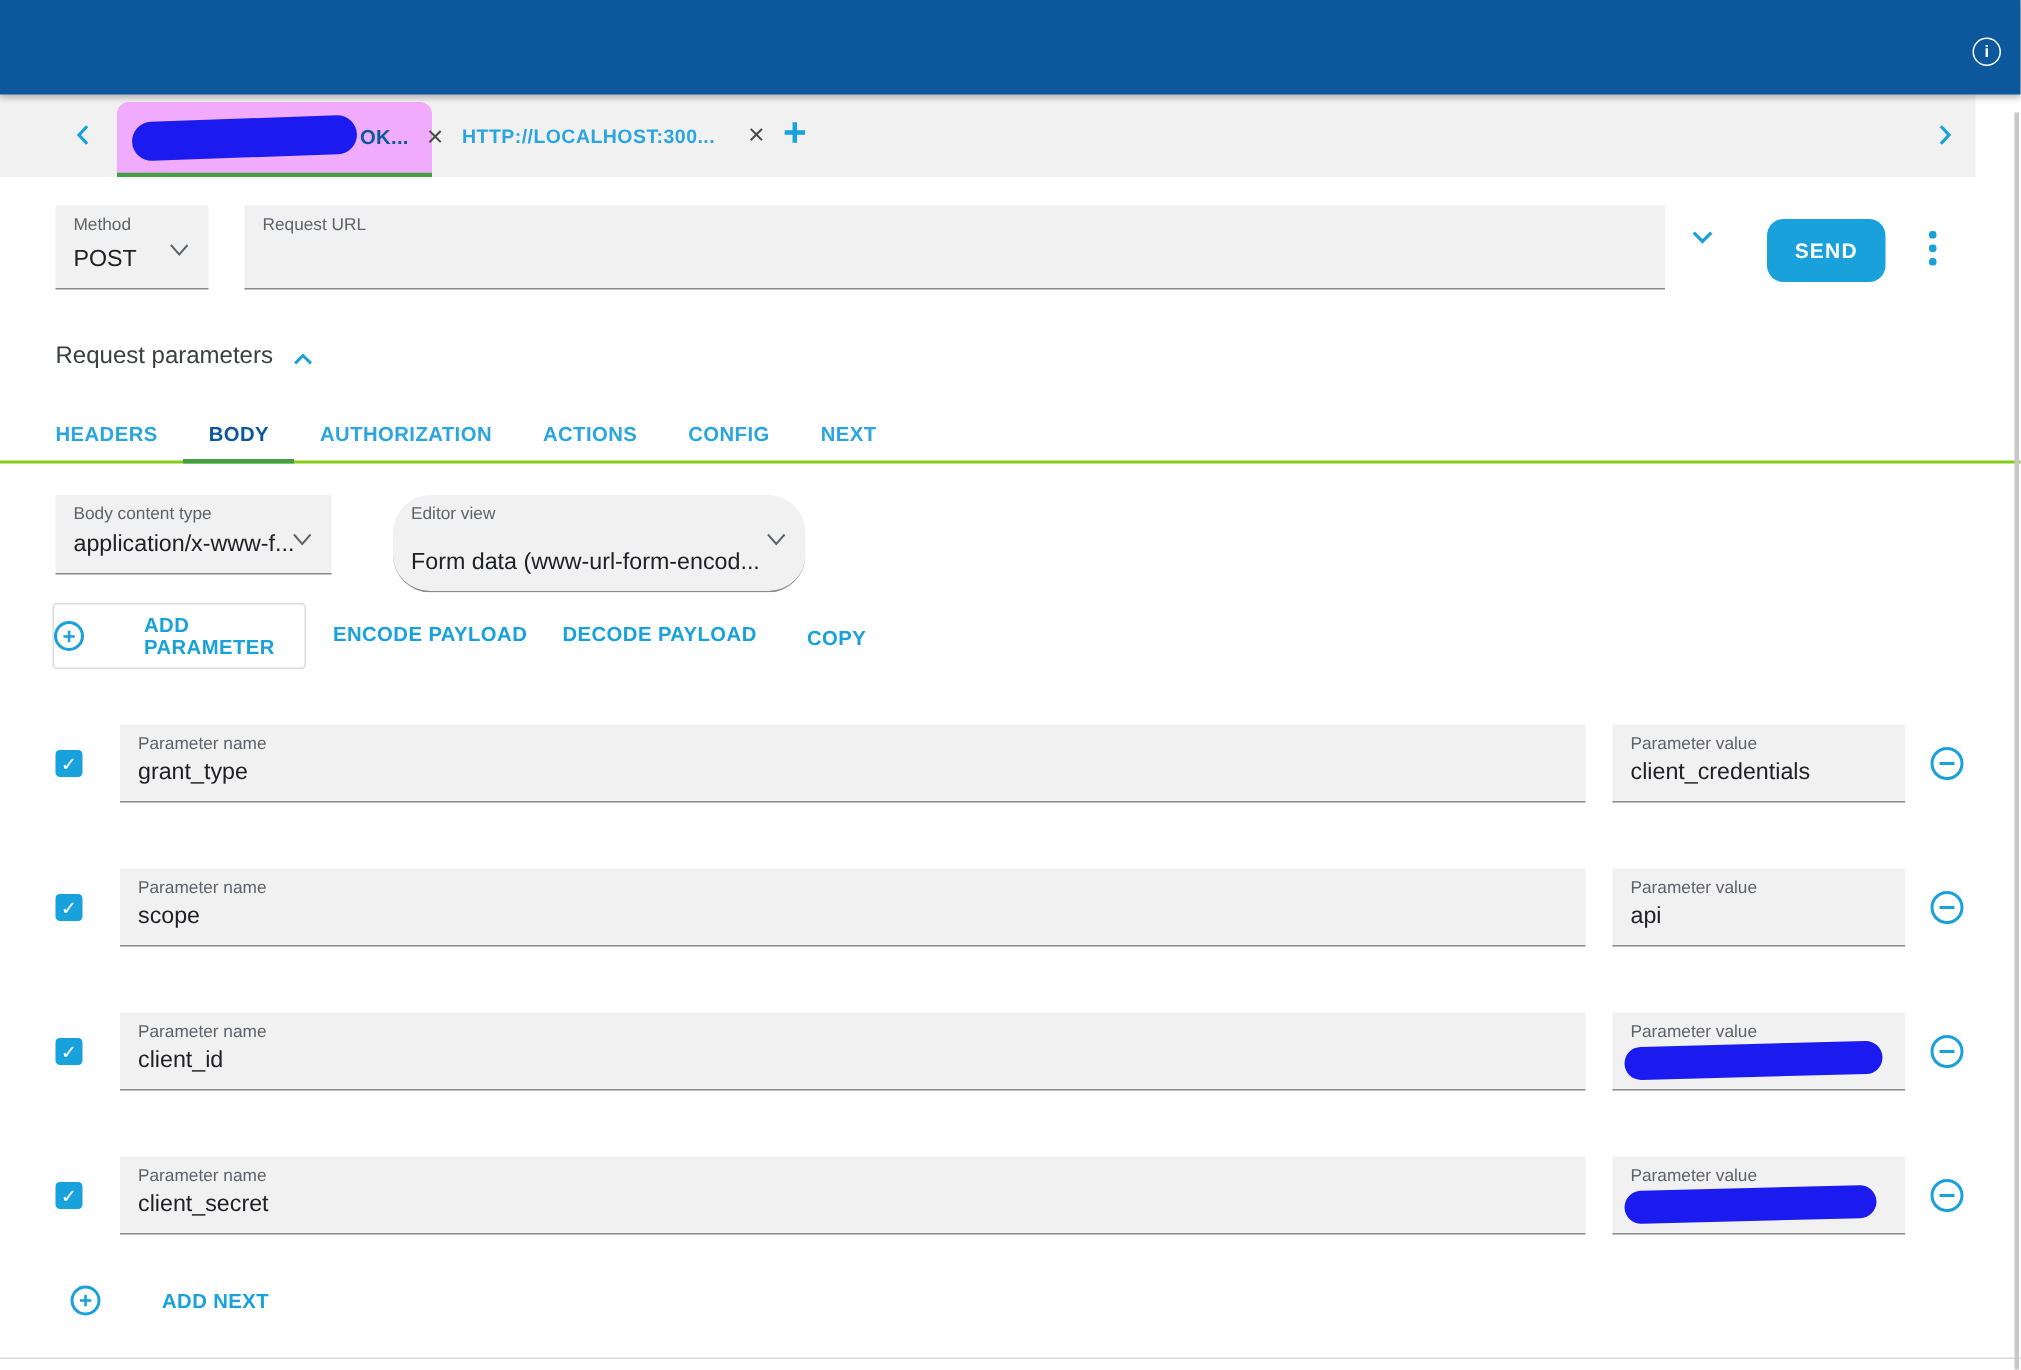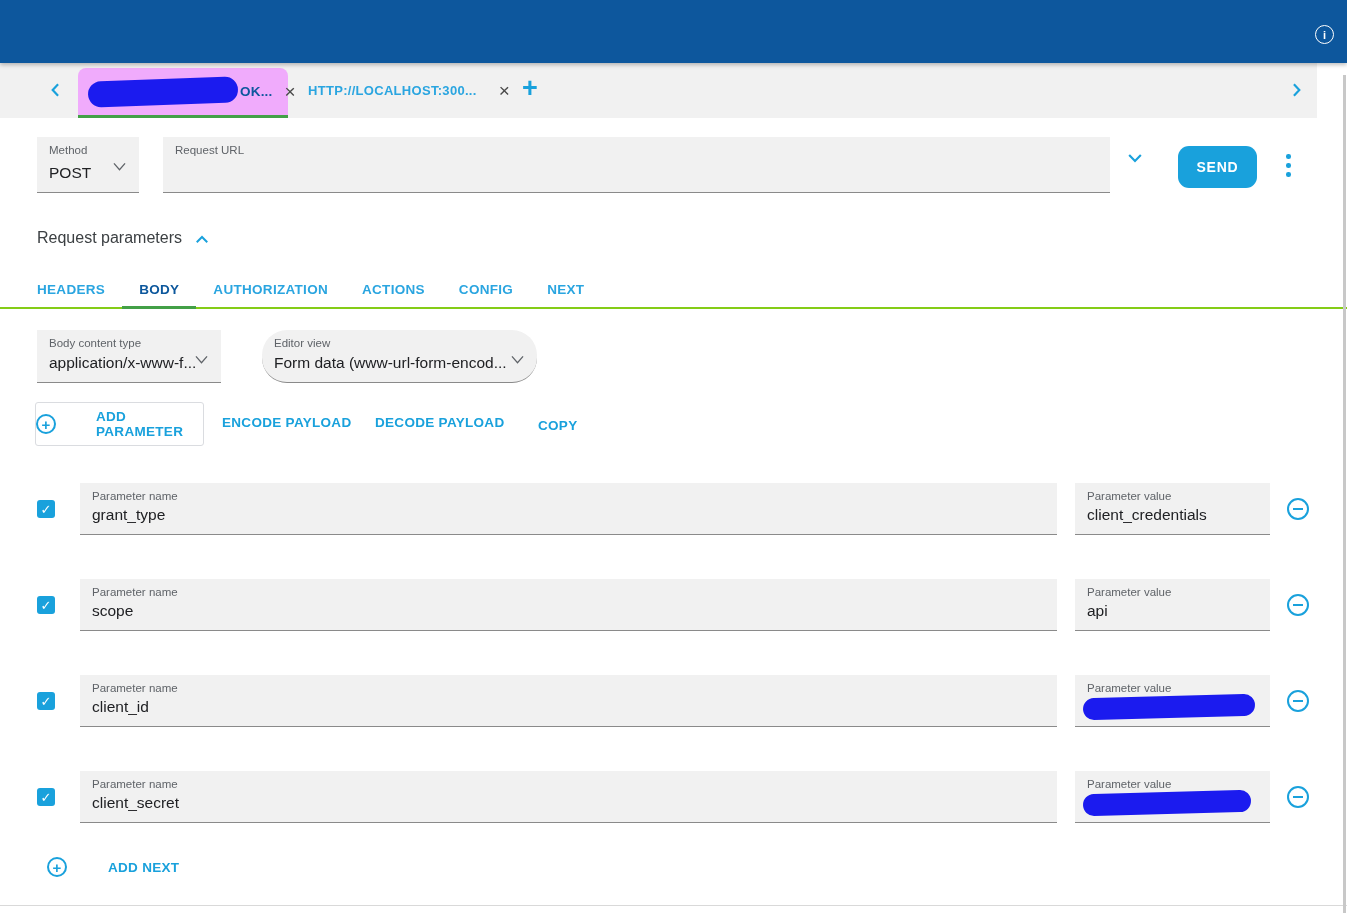--- a/index.html
+++ b/index.html
@@ -53,21 +53,21 @@
   .section-chev{position:absolute;left:193px;top:231px;color:#19a1dc;cursor:pointer;}
   
   .ptabs{position:absolute;left:0;top:271px;width:1347px;height:38px;display:flex;
     padding-left:20px;box-sizing:border-box;border-bottom:2px solid #84cc16;}
   .ptab{padding:0 17px;display:flex;align-items:center;font-size:13.5px;font-weight:bold;
     letter-spacing:.3px;color:#2aa5e0;cursor:pointer;position:relative;white-space:nowrap;}
   .ptab.active{color:#0c579c;}
   .ptab.active::after{content:"";position:absolute;left:0;right:0;bottom:-2px;height:3px;background:#43a047;}
   
   .ct-box{left:37px;top:330px;width:184px;height:53px;}
-  .ev-box{left:262px;top:330px;width:275px;height:53px;border-radius:25px;}
+  .ev-box{left:262px;top:330px;width:275px;height:65px;border-radius:25px;}
   
   .addparam-btn{position:absolute;left:35px;top:402px;width:169px;height:44px;background:#ffffff;
     border:1px solid #dadce0;border-radius:3px;display:flex;align-items:center;justify-content:center;
     gap:8px;cursor:pointer;box-sizing:border-box;}
   .blue-link{position:absolute;top:415px;font-size:13.5px;font-weight:bold;color:#19a1dc;
     letter-spacing:.3px;cursor:pointer;white-space:nowrap;text-align:right;}
   .link-encode{left:222px;}
   .link-decode{left:375px;}
   .link-copy{left:538px;top:418px;}
   .plus-circle{width:20px;height:20px;border:2px solid #19a1dc;border-radius:50%;color:#19a1dc;

